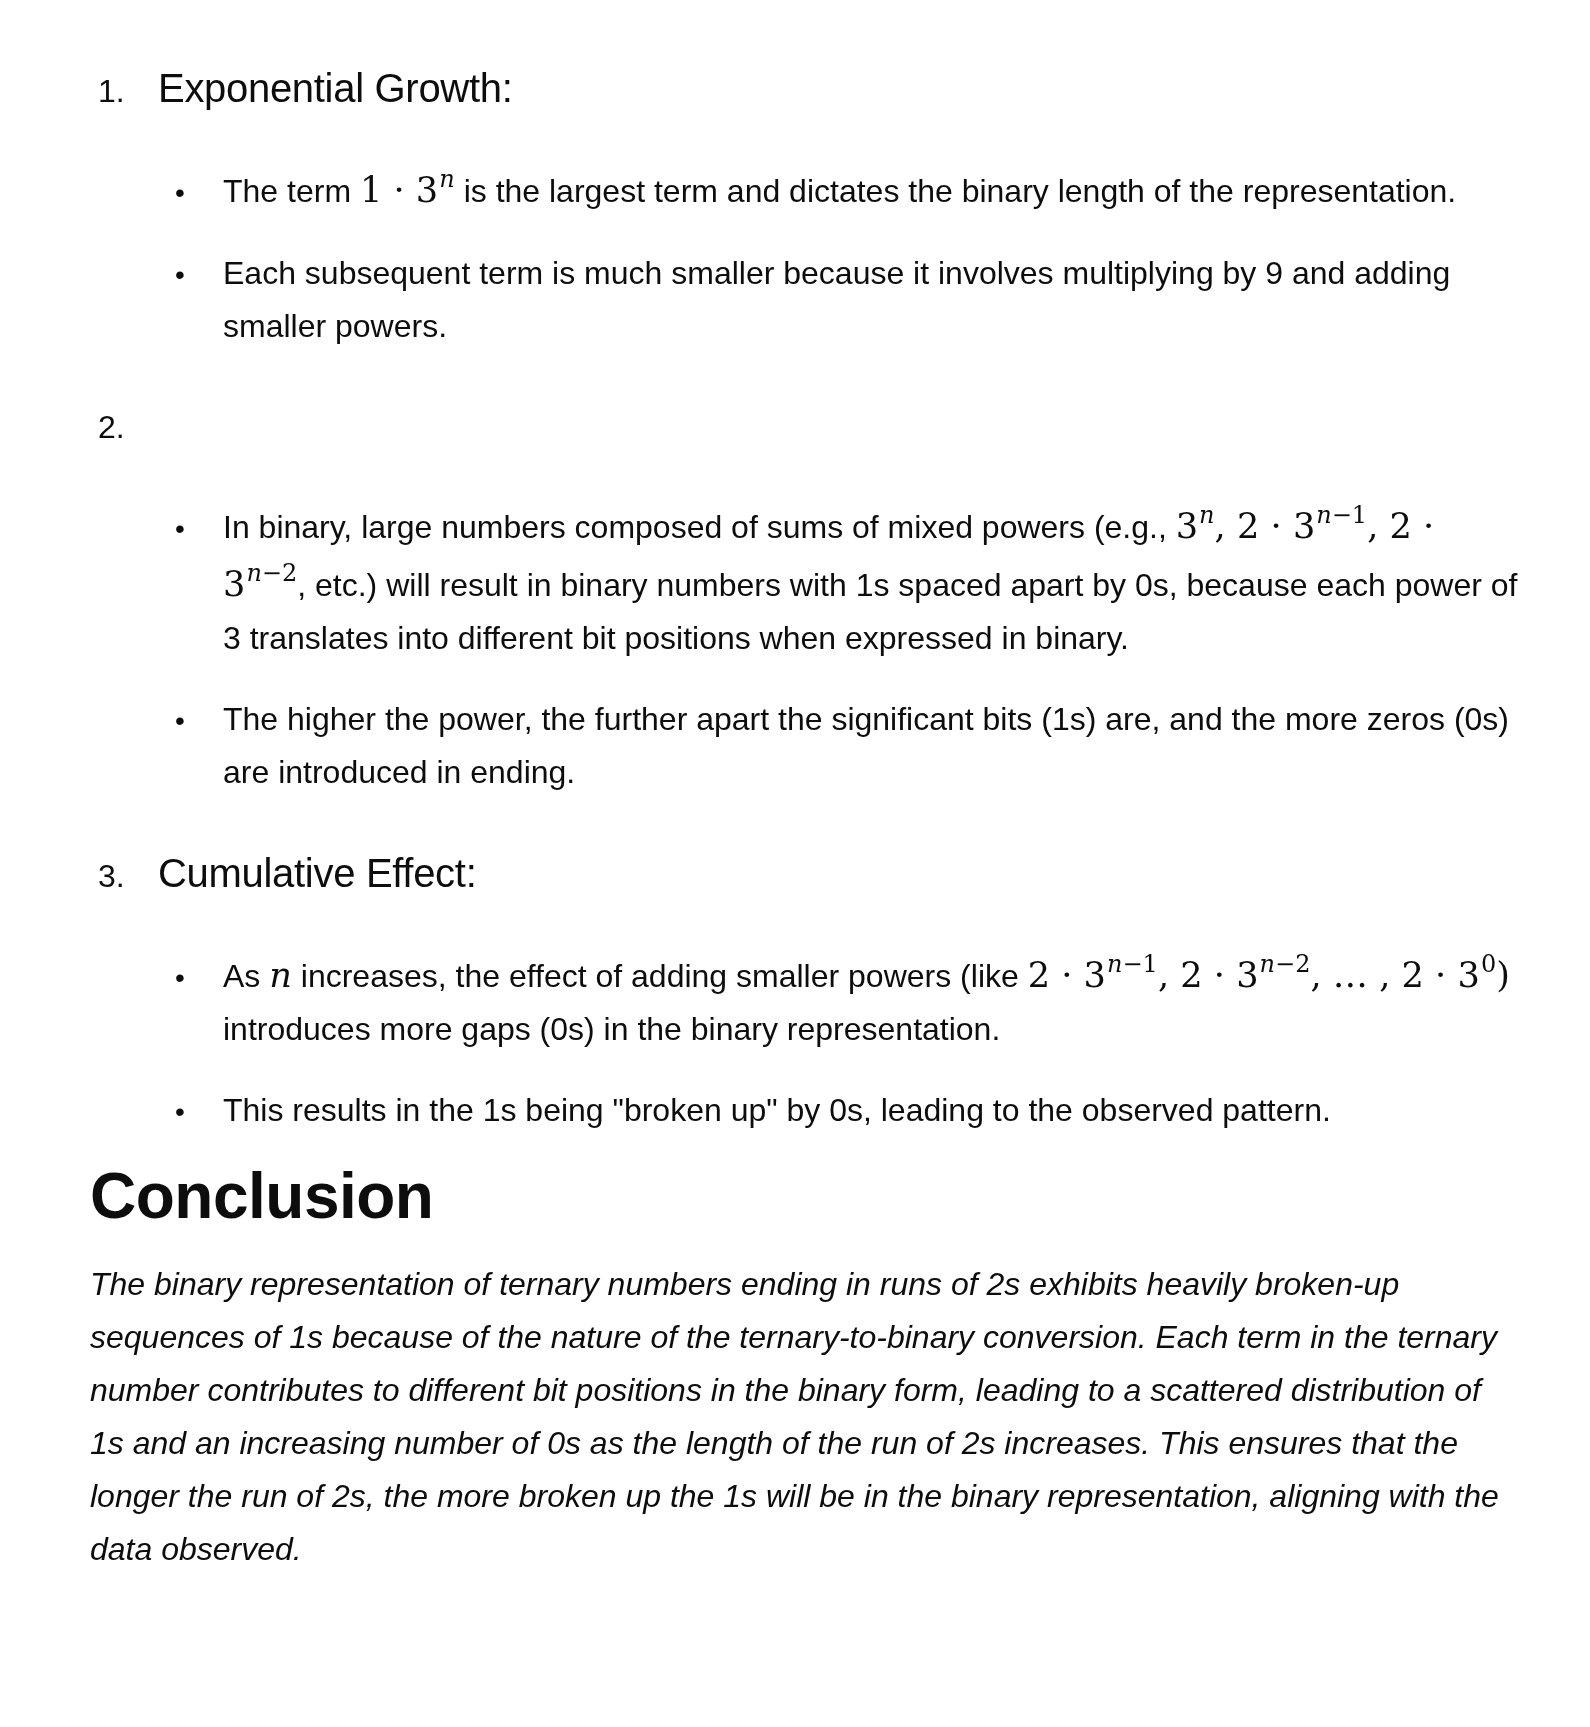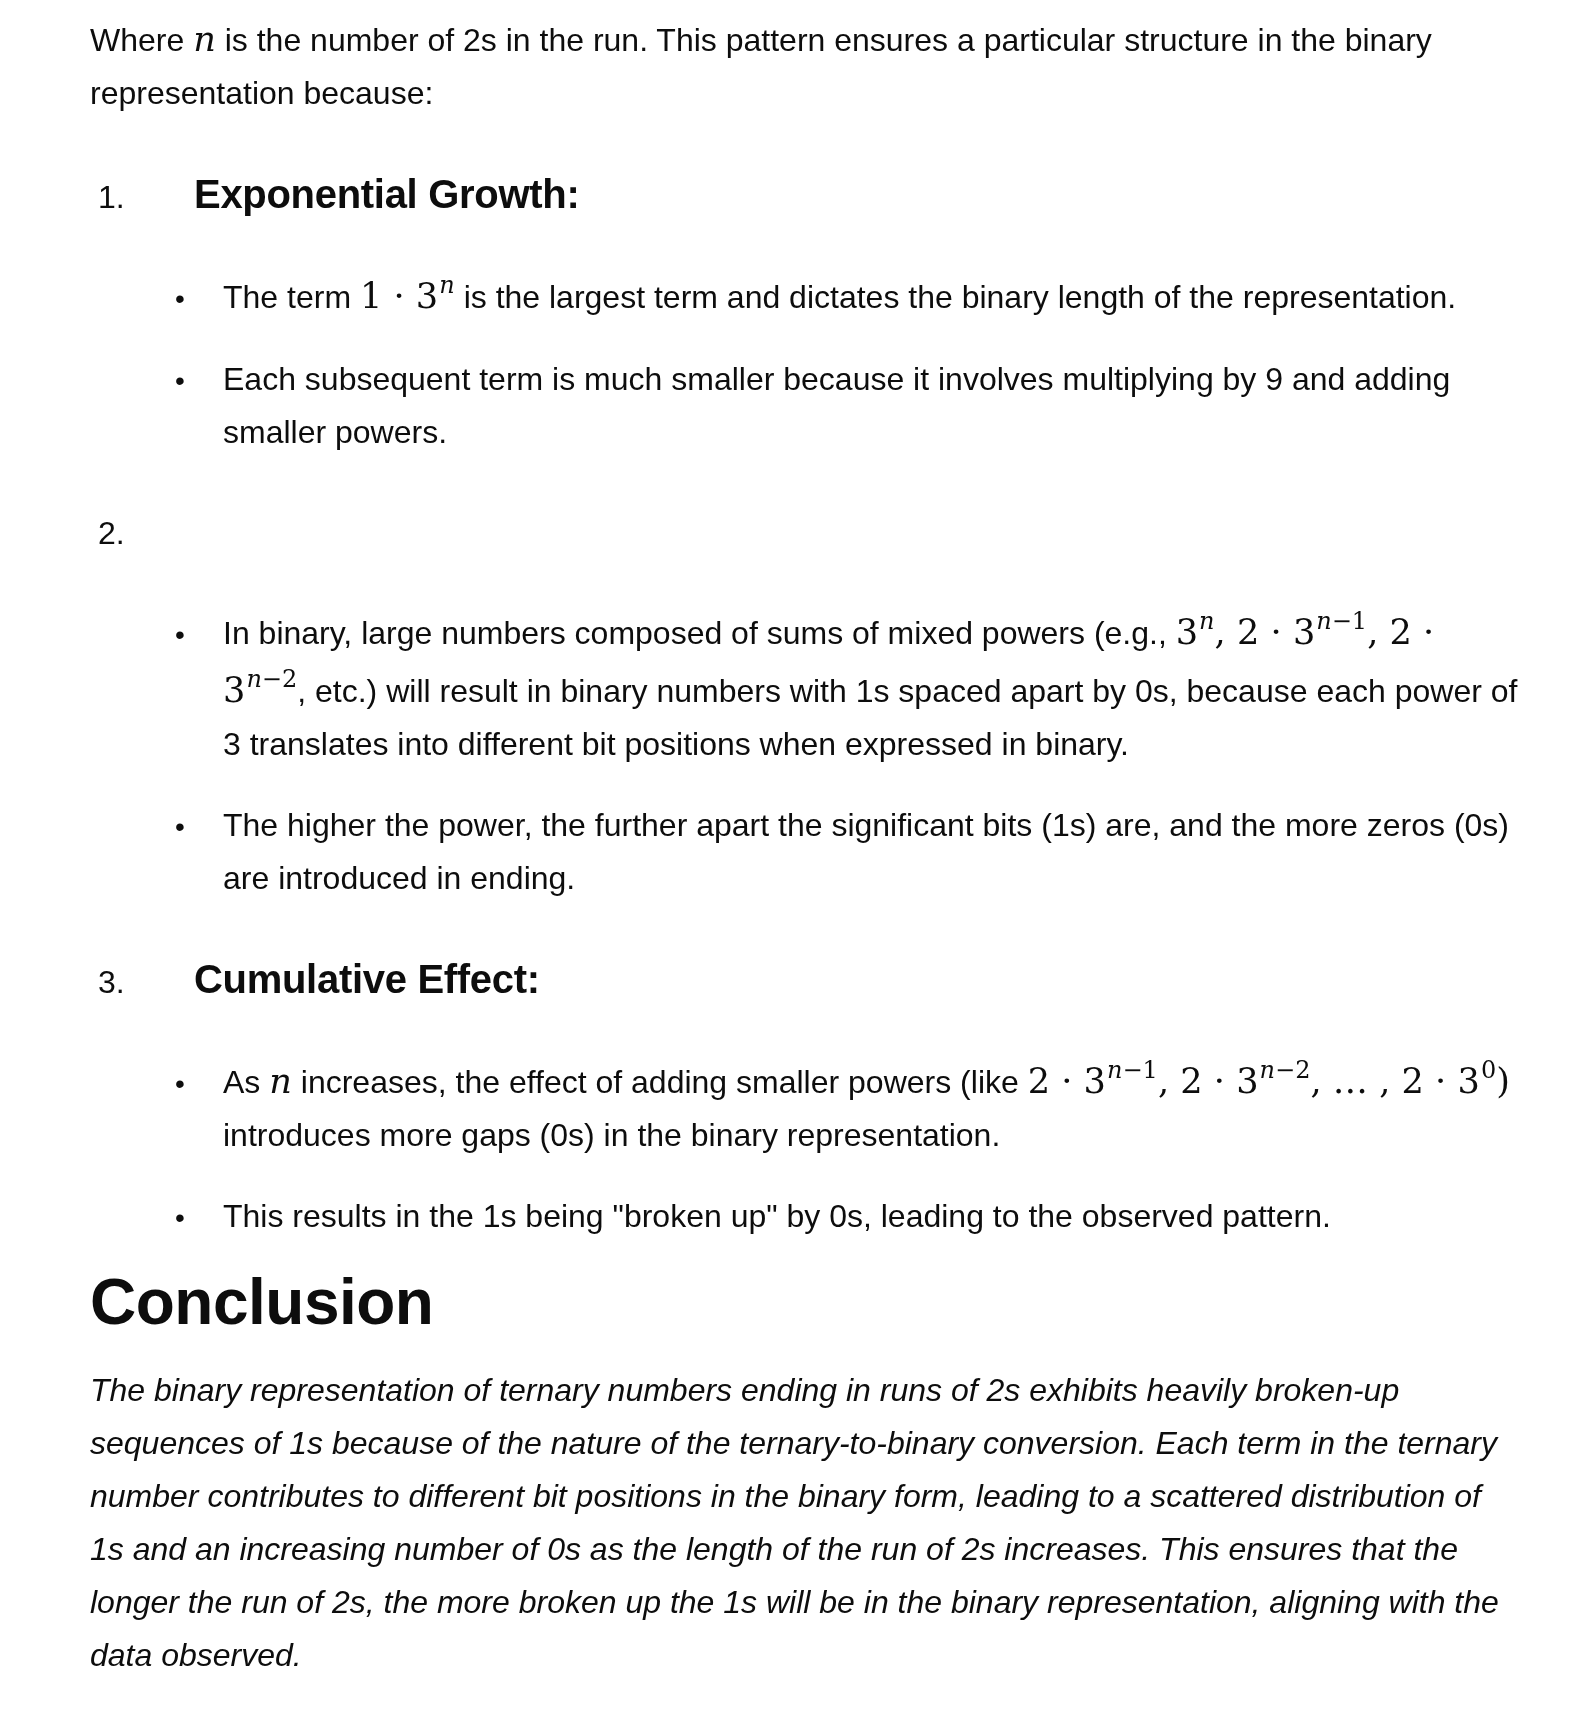--- a/index.html
+++ b/index.html
@@ -14,21 +14,21 @@
     font-size: 32px;
     line-height: 53px;
     padding: 14px 70px 0 90px;
     overflow: hidden;
     -webkit-font-smoothing: antialiased;
   }
   p { margin: 0; }
   #list-root { list-style: none; margin: 0; padding: 0; }
   .oli { display: flex; align-items: baseline; margin: 48px 0 0 8px; }
   .num { flex: 0 0 60px; font-size: 32px; font-weight: 400; }
-  .ititle { font-size: 40px; font-weight: 700; line-height: 52px; letter-spacing: -0.3px; margin-left: 36px; }
+  .ititle { font-size: 40px; font-weight: 400; line-height: 52px; letter-spacing: -0.3px; }
   .ul { list-style: none; margin: 42px 0 0 85px; padding: 0; }
   .bli { display: flex; align-items: baseline; }
   .bli + .bli { margin-top: 28px; }
   .marker { flex: 0 0 48px; font-size: 28px; }
   .btext { flex: 1; }
   .concl-h {
     font-size: 64px;
     font-weight: 700;
     line-height: 60px;
     margin: 28px 0 0 0;
@@ -42,21 +42,20 @@
     line-height: 1;
     vertical-align: 15px;
     margin-left: 1px;
   }
   .msup .mn, .msup .mv { font-size: 24px; }
 </style>
 </head>
 <body>
 
 <main>
-  <p>Where <span class="mv">n</span> is the number of 2s in the run. This pattern ensures a particular structure in the binary representation because:</p>
 
   <ol id="list-root">
       <li>
         <div class="oli">
           <span class="num">1.</span>
           <span class="ititle">Exponential Growth:</span>
         </div>
         <ul class="ul">
           <li class="bli">
             <span class="marker">•</span>

